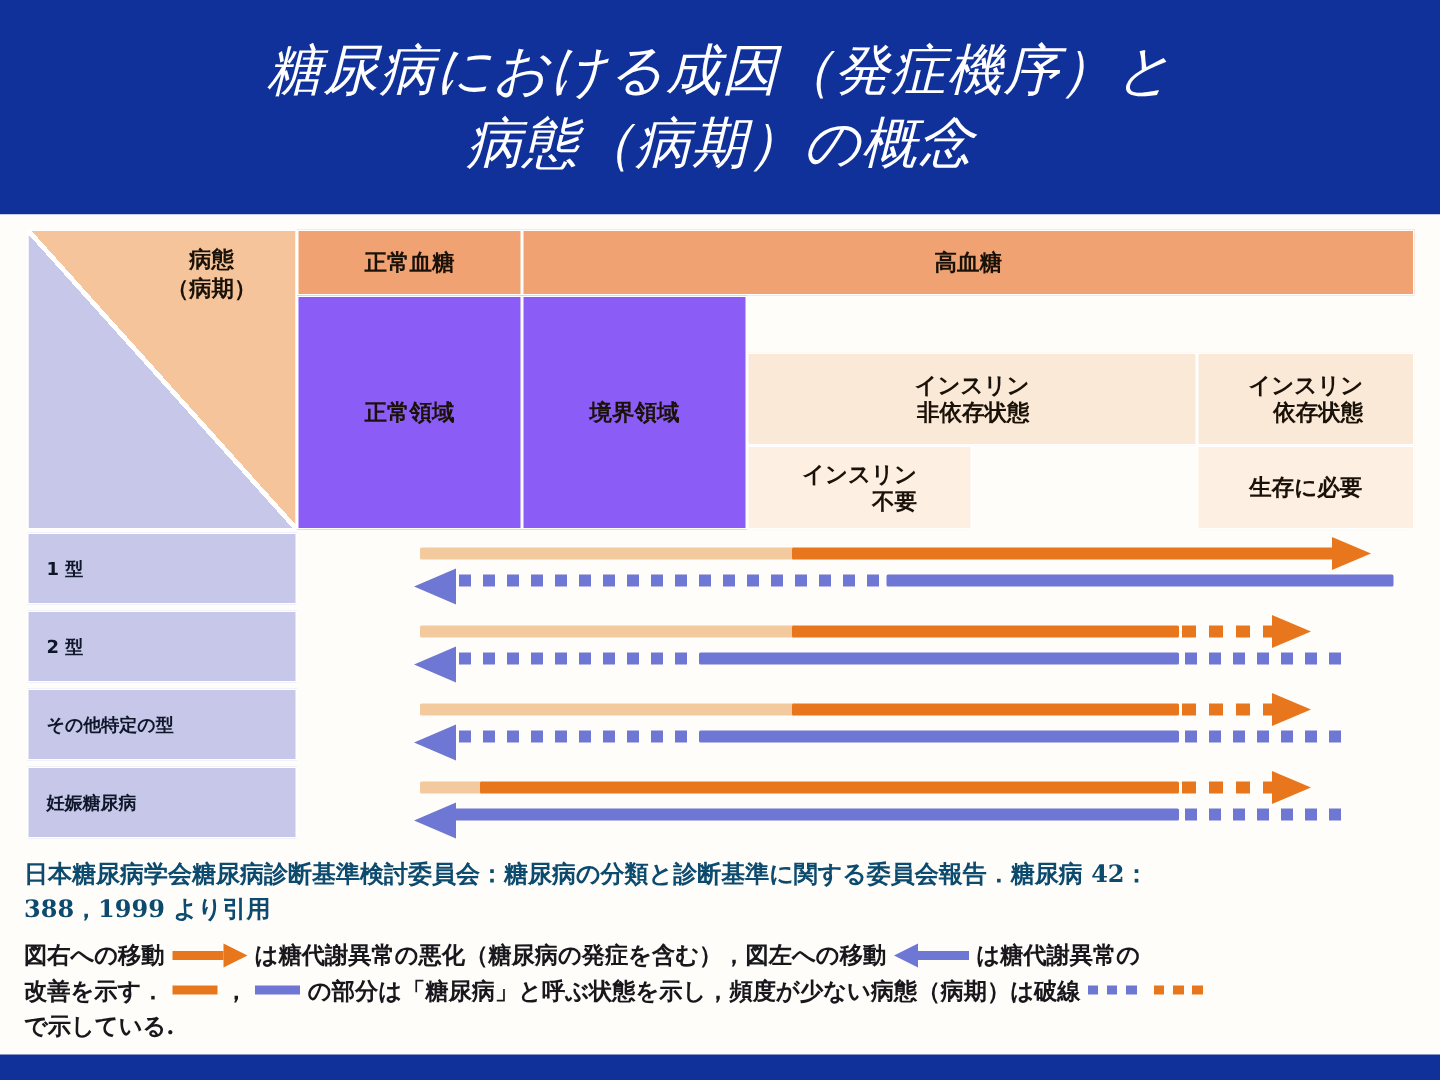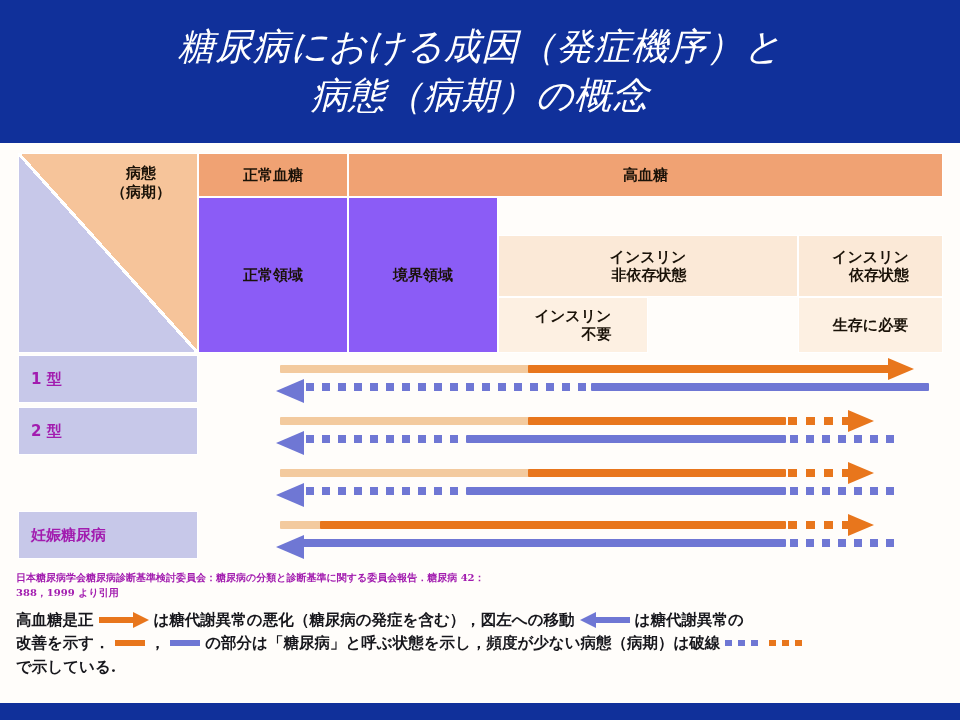--- a/index.html
+++ b/index.html
@@ -72,44 +72,44 @@
 
   
   .rows{position:absolute;left:18px;top:212px;width:925px;height:208px;}
   .rowwrap{position:absolute;left:0;width:925px;height:48px;}
   .rowlabel{
     position:absolute;left:0;top:0;width:180px;height:48px;
     box-sizing:border-box;border:1.5px solid #ffffff;
     background:#c7c8e9;
     display:flex;align-items:center;
     padding-left:12px;
-    color:#a21caf;font-weight:bold;
-    font-family:"DejaVu Sans",sans-serif;font-size:15px;
+    color:#0f172a;font-weight:bold;
+    font-family:"DejaVu Sans",sans-serif;font-size:12px;
   }
   .track{position:absolute;left:180px;top:0;width:745px;height:48px;}
 
   
   .seg{position:absolute;height:8px;border-radius:1px;}
   .o-light{background:#f3ca9e;}
   .o-dark{background:#e8761c;}
   .b-solid{background:#6f77d4;}
   .head{position:absolute;width:0;height:0;}
   .head-r-o{border-top:11px solid transparent;border-bottom:11px solid transparent;border-left:26px solid #e8761c;}
   .head-l-b{border-top:12px solid transparent;border-bottom:12px solid transparent;border-right:28px solid #6f77d4;}
   .dash{position:absolute;height:8px;}
   .dash-o{background:repeating-linear-gradient(to right,#e8761c 0,#e8761c 9px,transparent 9px,transparent 18px);}
   .dash-b{background:repeating-linear-gradient(to right,#6f77d4 0,#6f77d4 8px,transparent 8px,transparent 16px);}
 
   
   .notes{position:absolute;left:16px;top:428px;width:935px;}
   .note-line{
-    color:#a21caf;
+    color:#0c4a6e;
     font-family:"DejaVu Serif","Liberation Serif",serif;
     font-weight:bold;
-    font-size:10px;line-height:1.45;
+    font-size:16px;line-height:1.45;
     white-space:nowrap;
   }
   .legend{margin-top:8px;}
   .lg-line{
     display:flex;align-items:center;
     color:#17171c;
     font-family:"DejaVu Serif","Liberation Serif",serif;
     font-weight:bold;font-size:15.5px;line-height:1.5;
     white-space:nowrap;
   }
@@ -178,20 +178,21 @@
           <div class="dash dash-o" style="left:590px;top:10px;width:62px;"></div>
           <div class="head head-r-o" style="left:650px;top:3px;"></div>
           <div class="head head-l-b" style="left:78px;top:24px;"></div>
           <div class="dash dash-b" style="left:108px;top:28px;width:160px;"></div>
           <div class="seg b-solid" style="left:268px;top:28px;width:320px;"></div>
           <div class="dash dash-b" style="left:592px;top:28px;width:108px;"></div>
         </div>
       </div>
 
       <div class="rowwrap" style="top:104px;">
+        <div class="rowlabel">その他特定の型</div>
         <div class="track">
           <div class="seg o-light" style="left:82px;top:10px;width:250px;"></div>
           <div class="seg o-dark" style="left:330px;top:10px;width:258px;"></div>
           <div class="dash dash-o" style="left:590px;top:10px;width:62px;"></div>
           <div class="head head-r-o" style="left:650px;top:3px;"></div>
           <div class="head head-l-b" style="left:78px;top:24px;"></div>
           <div class="dash dash-b" style="left:108px;top:28px;width:160px;"></div>
           <div class="seg b-solid" style="left:268px;top:28px;width:320px;"></div>
           <div class="dash dash-b" style="left:592px;top:28px;width:108px;"></div>
         </div>
@@ -210,21 +211,21 @@
         </div>
       </div>
     </div>
 
     <div class="notes">
       <div class="note-line">日本糖尿病学会糖尿病診断基準検討委員会：糖尿病の分類と診断基準に関する委員会報告．糖尿病 42：</div>
       <div class="note-line">388，1999 より引用</div>
 
       <div class="legend">
         <div class="lg-line">
-          <span>高血糖是正</span>
+          <span>図右への移動</span>
           <span class="mini">
               <span class="mini-bar" style="width:34px;"></span>
               <span class="mini-head-r"></span>
             </span>
           <span>は糖代謝異常の悪化（糖尿病の発症を含む），図左への移動</span>
           <span class="mini">
               <span class="mini-head-l"></span>
               <span class="mini-bar-b" style="width:34px;"></span>
             </span>
           <span>は糖代謝異常の</span>

